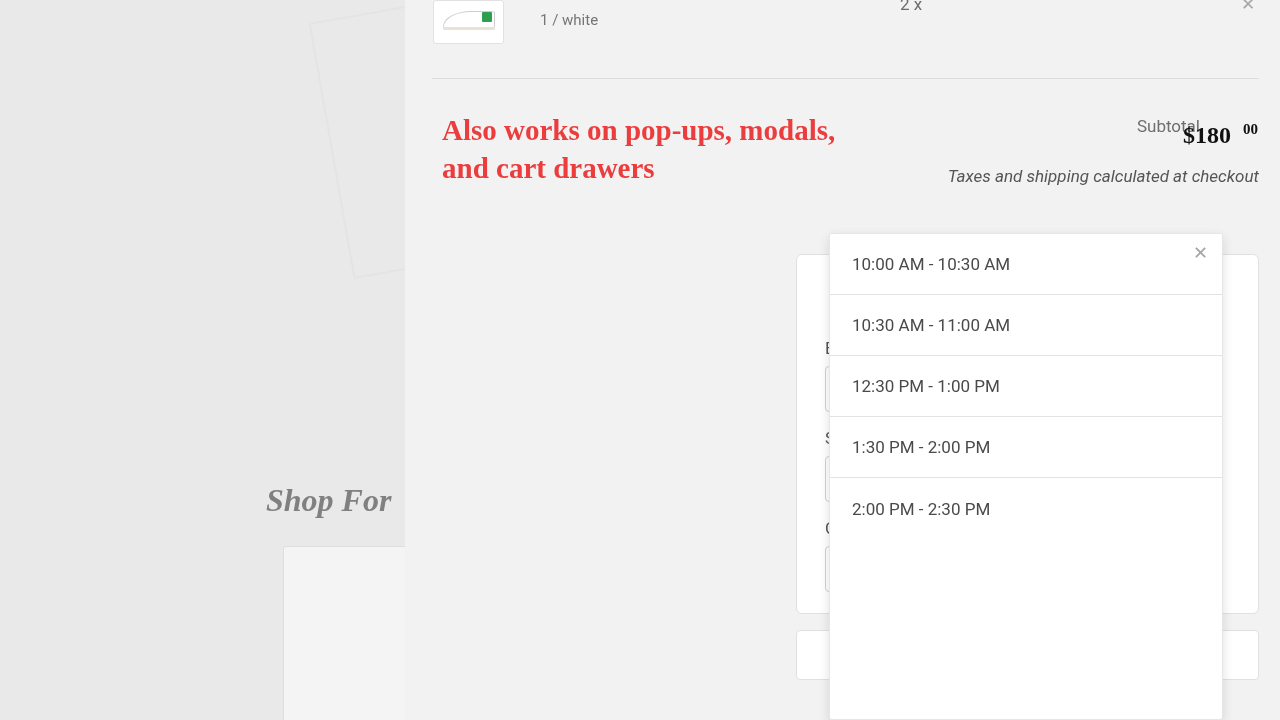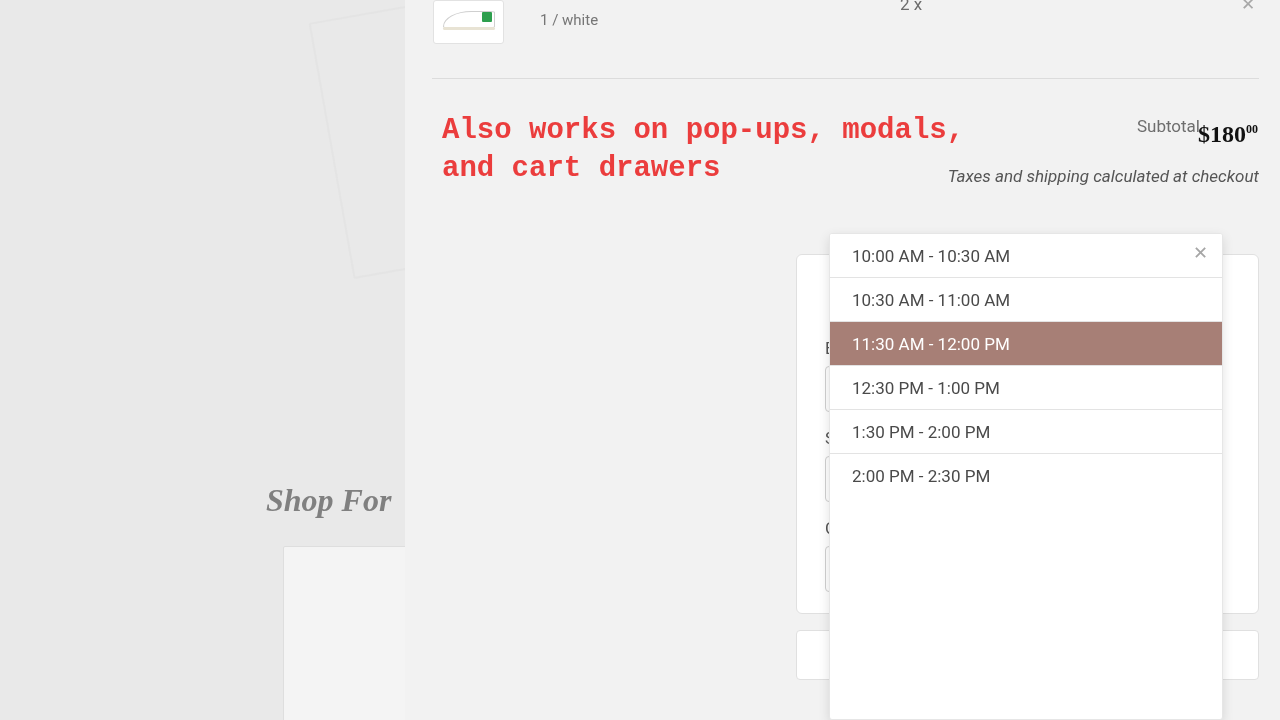--- a/index.html
+++ b/index.html
@@ -59,31 +59,31 @@
   .line-close {
     position: absolute; left: 1241px; top: -6px; color: #a8a8a8; font-size: 17px; cursor: pointer;
   }
 
   .divider {
     position: absolute; left: 432px; top: 78px; width: 827px; height: 1px; background: #dcdcdc;
   }
 
   .annotation {
     position: absolute; left: 442px; top: 112px; color: #eb3d3d; font-weight: 700;
-    font-size: 29px; line-height: 1.3; font-family: Liberation Mono, monospace;
+    font-size: 29px; line-height: 1.3; font-family: Liberation Serif, serif;
   }
 
   .subtotal-label {
     position: absolute; right: 80px; top: 116px; color: #6e6e6e; font-size: 17px;
   }
   .subtotal-price {
     position: absolute; right: 22px; top: 121px; font-family: Georgia, serif;
     font-weight: 700; color: #111; font-size: 24px;
   }
-  .subtotal-price .cents { font-size: 12px; vertical-align: super; }
+  .subtotal-price .cents { font-size: 15px; vertical-align: super; margin-left: 12px; }
 
   .tax-note {
     position: absolute; right: 21px; top: 166px; font-style: italic; color: #555; font-size: 17px;
   }
 
   
   .form-card {
     position: absolute; left: 796px; top: 254px; width: 463px; height: 360px;
     background: #ffffff; border: 1px solid #e0e0e0; border-radius: 6px;
   }
@@ -105,21 +105,21 @@
     position: absolute; left: 829px; top: 233px; width: 394px; bottom: 0;
     background: #ffffff; border-radius: 3px; box-shadow: 0 4px 12px rgba(0,0,0,0.12);
     overflow: hidden; border: 1px solid #e6e6e6;
   }
   .time-close {
     position: absolute; right: 14px; top: 10px; color: #a6a6a6; font-size: 18px; cursor: pointer;
     line-height: 1;
   }
   .time-list { position:absolute; left:0; right:0; top:0; bottom:0; }
   .time-item {
-    height: 44px; border-bottom: 1px solid #e3e3e3;
+    height: 61px; border-bottom: 1px solid #e3e3e3;
     display: flex; align-items: center; padding-left: 22px;
     color: #4a4a4a; font-size: 17px; cursor: pointer; background:#fff;
   }
   .time-item.selected { background: #a77f76; color: #ffffff; }
   .time-item.last-partial { border-bottom: none; }
 </style>
 </head>
 <body>
 
 <div class="bg-left"></div>
@@ -158,21 +158,20 @@
 <div class="form-field2"></div>
 <div class="form-label3">C</div>
 <div class="form-field3"></div>
 
 <div class="cart-btn"></div>
 
 <div class="time-popover">
   <div class="time-list" id="time-list">
       <div class="time-item">10:00 AM - 10:30 AM</div>
       <div class="time-item">10:30 AM - 11:00 AM</div>
-      <div class="time-item selected">11:30 AM - 12:00 PM</div>
       <div class="time-item">12:30 PM - 1:00 PM</div>
       <div class="time-item">1:30 PM - 2:00 PM</div>
       <div class="time-item last-partial">2:00 PM - 2:30 PM</div>
     </div>
   <div class="time-close">
     <span>✕</span>
   </div>
 </div>
 
 </body></html>

